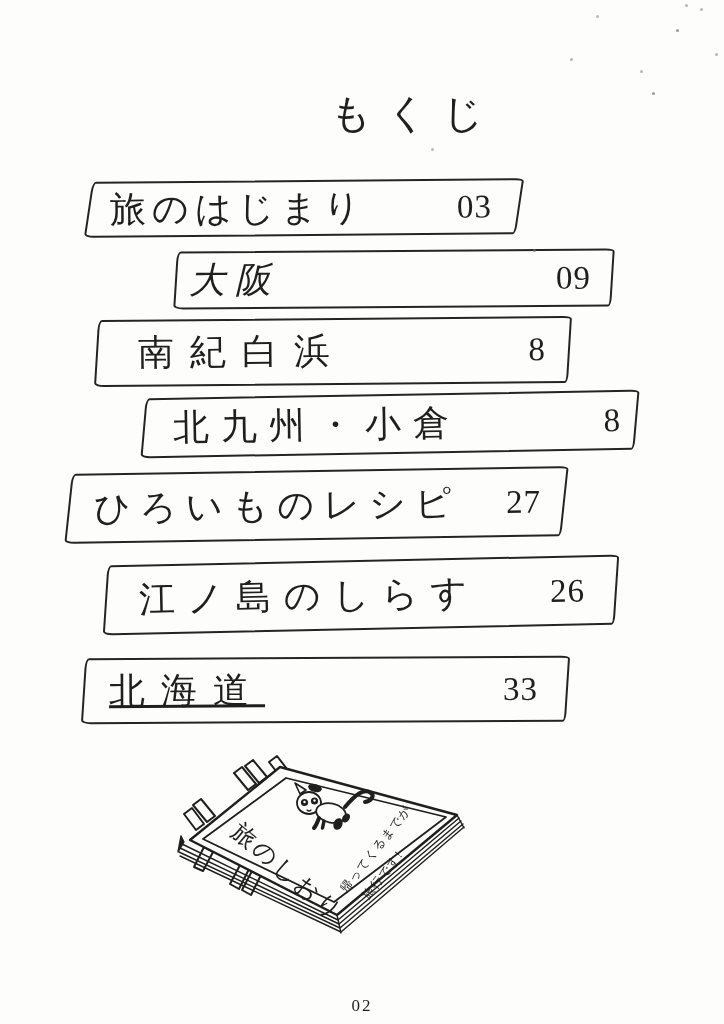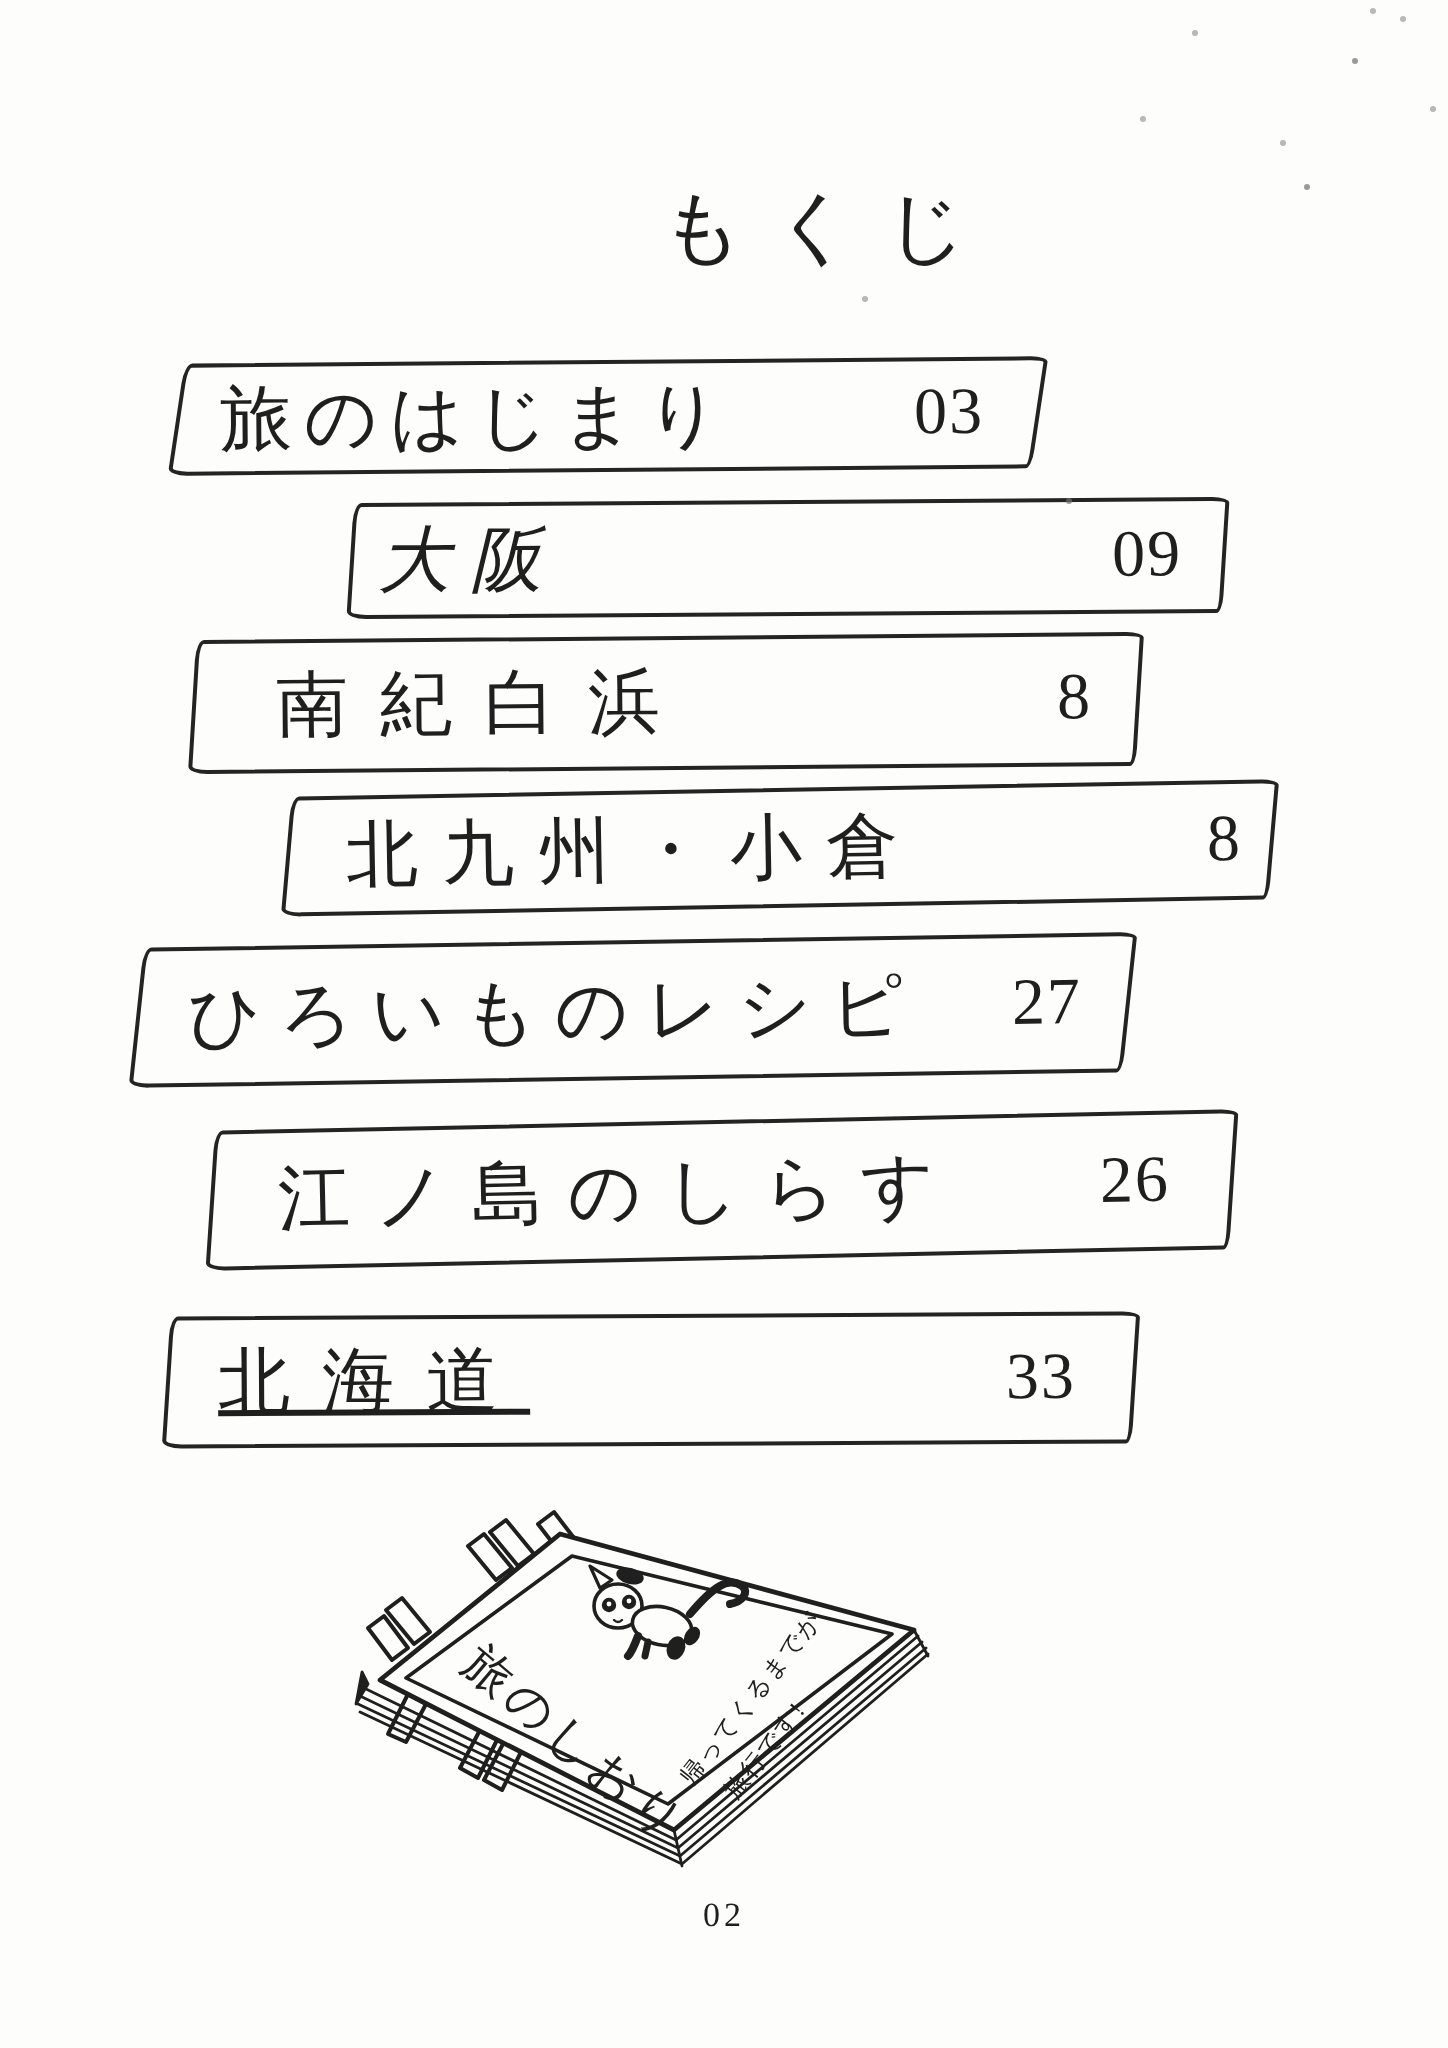--- a/index.html
+++ b/index.html
@@ -40,21 +40,21 @@
   .e5 .edge{transform:skewX(-7deg);}
   .e5 .label{letter-spacing:9px;}
   .e6{left:105px; top:560px; width:512px; height:70px; transform:rotate(-1.2deg); padding:0 32px 0 34px;}
   .e6 .edge{transform:skewX(-5deg);}
   .e6 .label{letter-spacing:12px;}
   .e7{left:83px;  top:657px; width:485px; height:66px; transform:rotate(-0.3deg); padding:0 30px 0 26px;}
   .e7 .edge{transform:skewX(-4deg);}
   .e7 .label{letter-spacing:16px;text-decoration:underline;}
   .illustration{position:absolute; left:152px; top:752px; width:320px; height:200px;}
   .folio{
-    position:absolute; top:948px; left:0; width:100%;
+    position:absolute; top:996px; left:0; width:100%;
     text-align:center; font-size:17px; letter-spacing:2px;
   }
   .speck{position:absolute; width:3px; height:3px; border-radius:50%; background:#9a9a9a; opacity:.7;}
   .speck.dark{background:#6f6f6f;}
   svg text{font-family:"Liberation Serif","DejaVu Serif",serif; fill:#1f1f1f;}
 </style>
 </head>
 <body>
 
 <div class="page">

